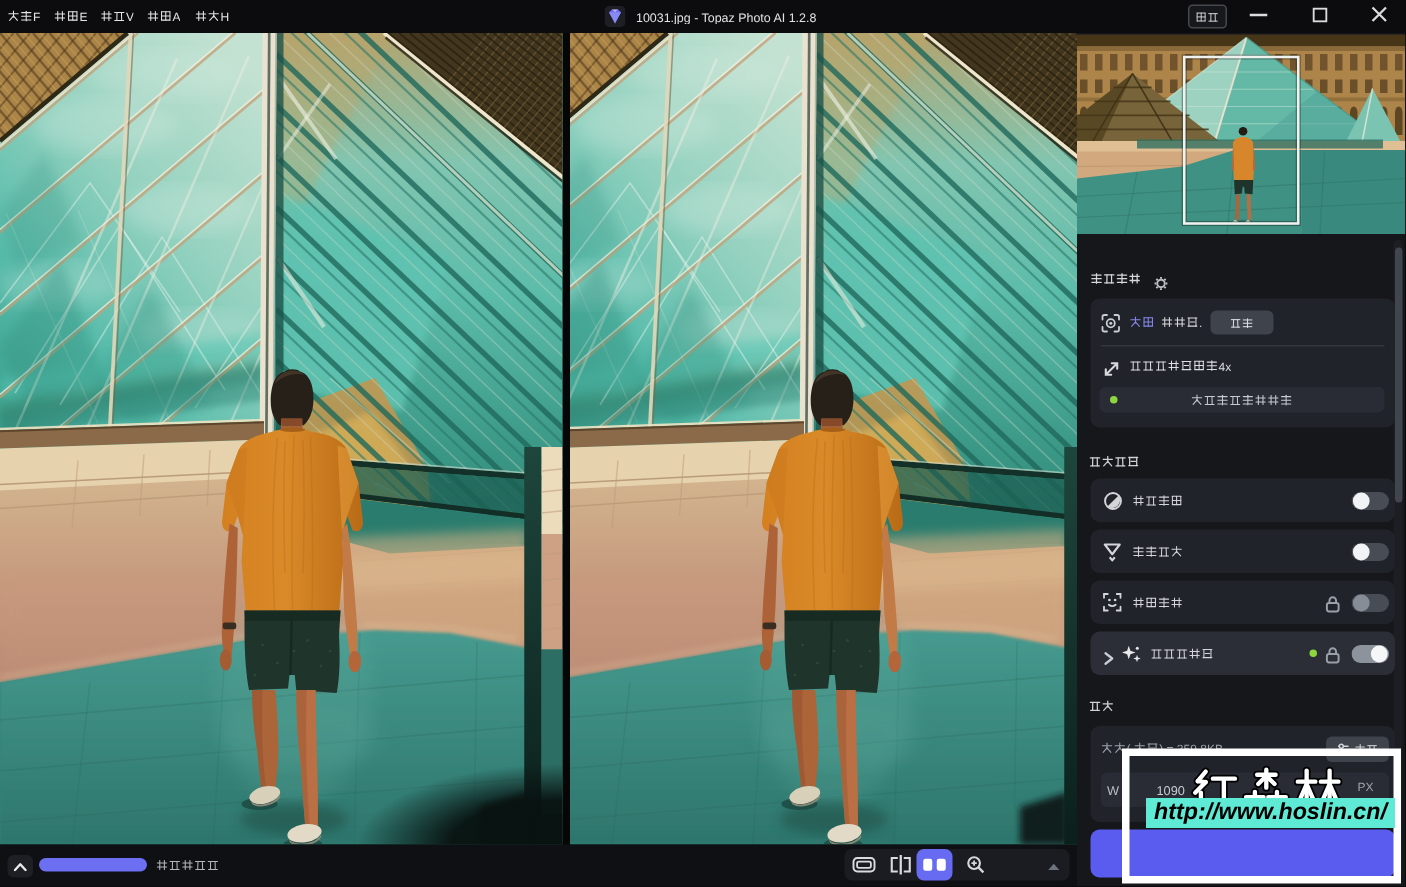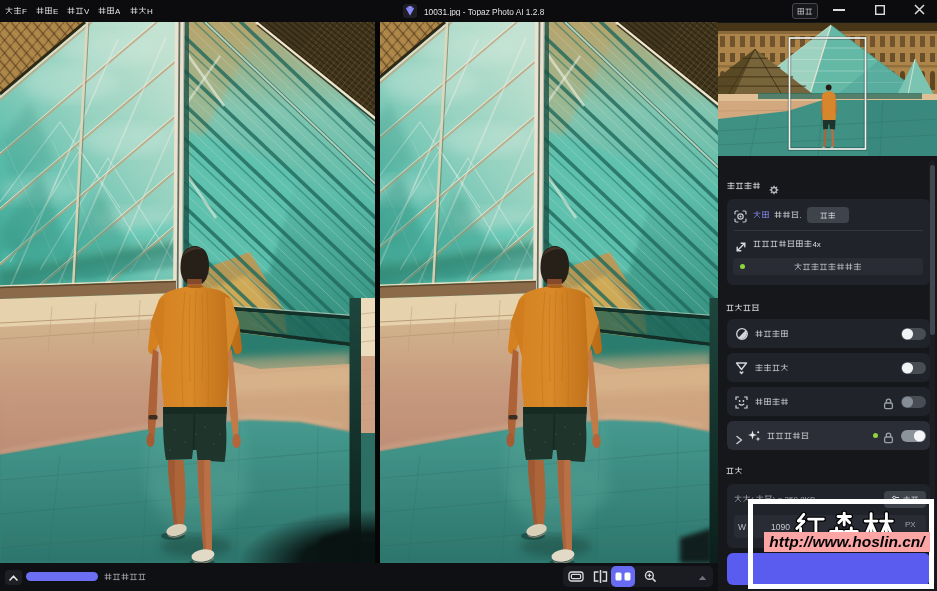--- a/index.html
+++ b/index.html
@@ -1101,15 +1101,15 @@
         <line x1="76.1" y1="1.7" x2="76.1" y2="27.8" stroke="#fff" stroke-width="2.9" stroke-linecap="round"></line>
         <line x1="70.2" y1="9.1" x2="81.9" y2="9.1" stroke="#fff" stroke-width="2.9" stroke-linecap="round"></line>
         <line x1="75.6" y1="11.9" x2="70.9" y2="22.7" stroke="#fff" stroke-width="2.9" stroke-linecap="round"></line>
         <line x1="76.6" y1="11.9" x2="81.3" y2="22.7" stroke="#fff" stroke-width="2.9" stroke-linecap="round"></line>
         <line x1="91.4" y1="1.7" x2="91.4" y2="27.8" stroke="#fff" stroke-width="2.9" stroke-linecap="round"></line>
         <line x1="85.6" y1="9.1" x2="97.3" y2="9.1" stroke="#fff" stroke-width="2.9" stroke-linecap="round"></line>
         <line x1="90.9" y1="11.9" x2="86.2" y2="22.7" stroke="#fff" stroke-width="2.9" stroke-linecap="round"></line>
         <line x1="91.9" y1="11.9" x2="96.6" y2="22.7" stroke="#fff" stroke-width="2.9" stroke-linecap="round"></line>
       </svg>
     </div>
-    <div class="abs" style="left:764px;top:532px;width:166px;height:20px;background:#fca5a5;display:flex;align-items:center;justify-content:center">
+    <div class="abs" style="left:764px;top:532px;width:166px;height:20px;background:#5eead4;display:flex;align-items:center;justify-content:center">
       <span style="font-family:'Liberation Sans';font-weight:bold;font-style:italic;font-size:15.5px;color:#000;letter-spacing:0px">http://www.hoslin.cn/</span>
     </div>
   </div>
 </body></html>

